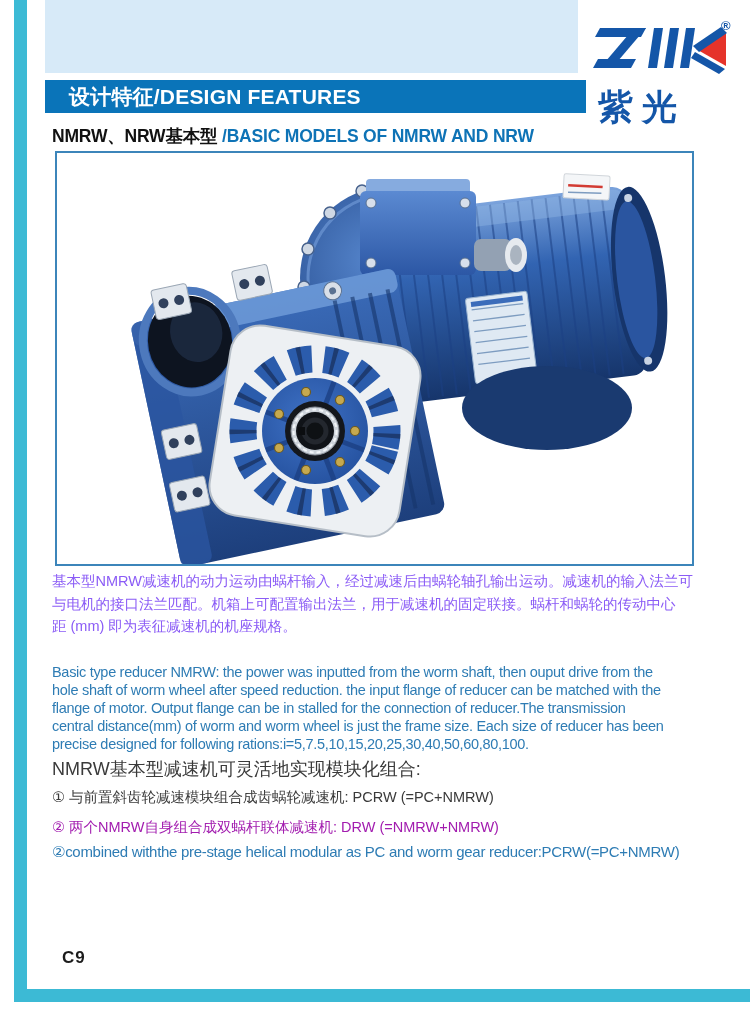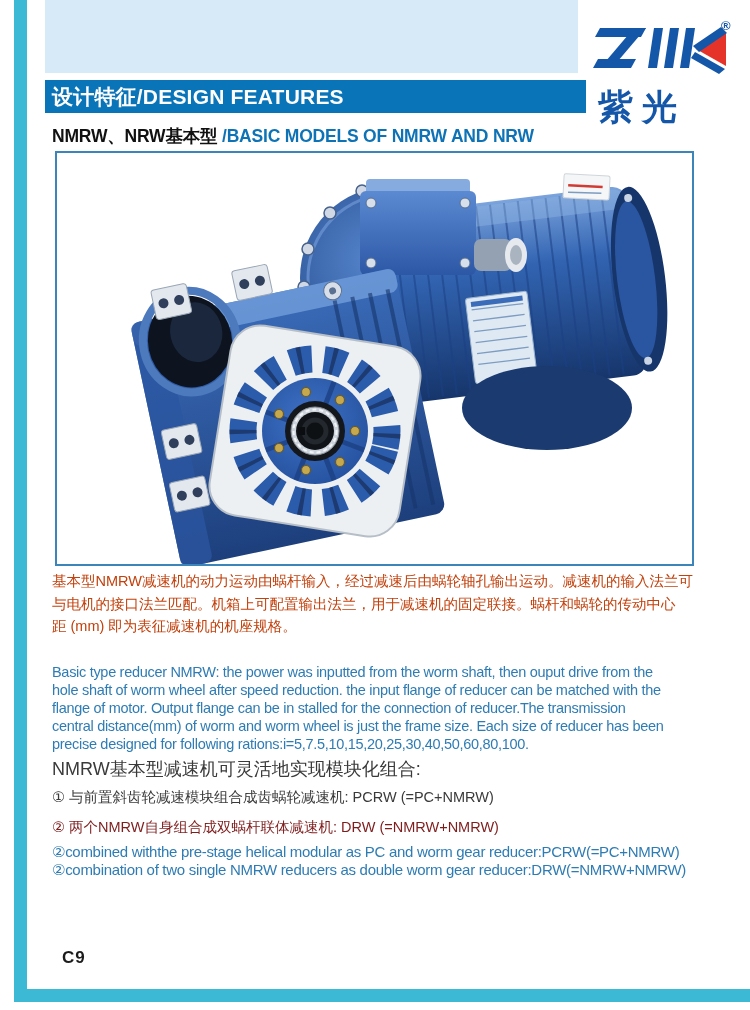--- a/index.html
+++ b/index.html
@@ -10,45 +10,45 @@
   }
   .abs{position:absolute;}
   
   .frame-left{left:14px;top:0;width:13px;height:1002px;background:#3cbad5;}
   .frame-bottom{left:14px;top:989px;width:736px;height:13px;background:#3cbad5;}
   
   .header-highlight{left:45px;top:0;width:533px;height:73px;background:#d7eaf8;}
   .section-bar{
     left:45px;top:80px;width:541px;height:33px;background:#0a74b9;
     color:#ffffff;font-weight:bold;font-size:21px;line-height:33px;
-    padding-left:7px;box-sizing:border-box;letter-spacing:0.2px;
+    padding-left:24px;box-sizing:border-box;letter-spacing:0.2px;
   }
   .logo-wrap{left:588px;top:24px;width:150px;height:112px;}
   .brand-name{
     position:absolute;left:10px;top:60px;width:140px;
     color:#1456a8;font-weight:bold;font-size:35px;letter-spacing:9px;
   }
   .registered{
     position:absolute;left:133px;top:-6px;color:#1456a8;font-size:13px;font-weight:bold;
   }
   .page-title{left:52px;top:124px;font-size:17.5px;font-weight:bold;white-space:nowrap;letter-spacing:-0.2px;}
   .title-zh{color:#111111;}
   .title-en{color:#0e73b6;}
   
   .figure-box{
     left:55px;top:151px;width:639px;height:415px;background:#ffffff;
     border:2px solid #3c85ba;box-sizing:border-box;
   }
   .figure-box svg{position:absolute;left:0;top:0;}
   
-  .intro-zh{left:52px;top:570px;width:652px;color:#c2410c;font-size:14.5px;line-height:22.5px;}
+  .intro-zh{left:52px;top:570px;width:652px;color:#8b5cf6;font-size:14.5px;line-height:22.5px;}
   .intro-en{left:52px;top:663px;width:652px;color:#2e7cb4;font-size:14.5px;line-height:18px;letter-spacing:-0.3px;}
   .modular-zh-heading{left:52px;top:757px;color:#3a3a3a;font-size:18px;}
   .modular-item1{left:52px;top:788px;color:#3a3a3a;font-size:14.5px;}
-  .modular-item2{left:52px;top:818px;color:#7f1d1d;font-size:14.5px;}
+  .modular-item2{left:52px;top:818px;color:#a21caf;font-size:14.5px;}
   .modular-en{left:52px;top:843px;width:660px;color:#2e7cb4;font-size:15px;line-height:18px;letter-spacing:-0.3px;}
   .page-number{left:62px;top:948px;color:#1c1c1c;font-size:17px;font-weight:bold;letter-spacing:1px;}
 </style>
 </head>
 <body>
 
 <div class="abs frame-left"></div>
 <div class="abs frame-bottom"></div>
 
 <div class="abs header-highlight"></div>
@@ -251,16 +251,15 @@
   <div>central distance(mm) of worm and worm wheel is just the frame size. Each size of reducer has been</div>
   <div>precise designed for following rations:i=5,7.5,10,15,20,25,30,40,50,60,80,100.</div>
 </div>
 
 <div class="abs modular-zh-heading">NMRW基本型减速机可灵活地实现模块化组合:</div>
 <div class="abs modular-item1">① 与前置斜齿轮减速模块组合成齿蜗轮减速机: PCRW (=PC+NMRW)</div>
 <div class="abs modular-item2">② 两个NMRW自身组合成双蜗杆联体减速机: DRW (=NMRW+NMRW)</div>
 
 <div class="abs modular-en">
   <div>②combined withthe pre-stage helical modular as PC and worm gear reducer:PCRW(=PC+NMRW)</div>
-  <div>②combination of two single NMRW reducers as double worm gear reducer:DRW(=NMRW+NMRW)</div>
 </div>
 
 <div class="abs page-number">C9</div>
 
 </body></html>

